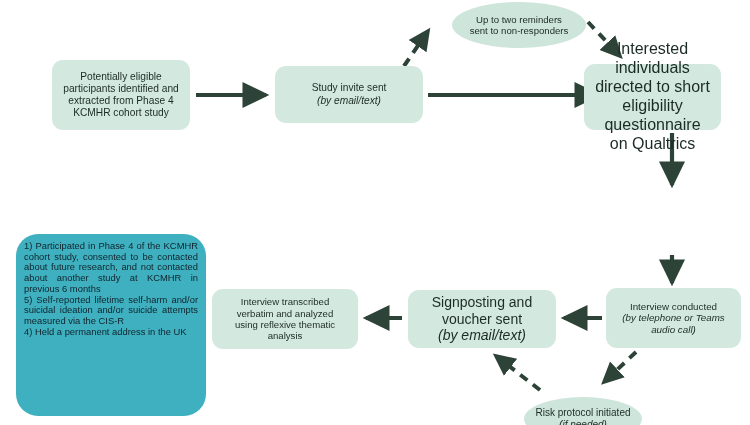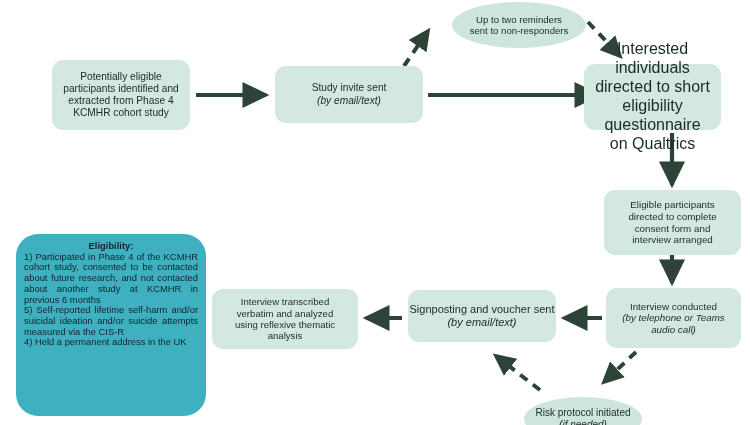--- a/index.html
+++ b/index.html
@@ -125,60 +125,51 @@
 
   <div class="node box" style="left:584px; top:64px; width:137px; height:66px; font-size:16px;">
     <span class="txt">
       <span>Interested individuals</span><br>
       <span>directed to short</span><br>
       <span>eligibility questionnaire</span><br>
       <span>on Qualtrics</span>
     </span>
   </div>
 
-  <div class="node box" style="left:604px; top:190px; width:137px; height:65px; font-size:9.8px;">
-    <span class="txt">
-      <span>Eligible participants</span><br>
-      <span>directed to complete</span><br>
-      <span>consent form and</span><br>
-      <span>interview arranged</span>
-    </span>
-  </div>
 
   <div class="node box" style="left:606px; top:288px; width:135px; height:60px; font-size:9.8px;">
     <span class="txt">
       <span>Interview conducted</span><br>
       <span class="em">(by telephone or Teams</span><br>
       <span class="em">audio call)</span>
     </span>
   </div>
 
   <div class="node ellipse" style="left:524px; top:397px; width:118px; height:44px; font-size:10px;">
     <span class="txt">
       <span>Risk protocol initiated</span><br>
       <span class="em">(if needed)</span>
     </span>
   </div>
 
-  <div class="node box" style="left:408px; top:290px; width:148px; height:52px; font-size:11px;">
+  <div class="node box" style="left:408px; top:290px; width:148px; height:58px; font-size:14px;">
     <span class="txt">
       <span>Signposting and voucher sent</span><br>
       <span class="em">(by email/text)</span>
     </span>
   </div>
 
   <div class="node box" style="left:212px; top:289px; width:146px; height:60px; font-size:9.6px;">
     <span class="txt">
       <span>Interview transcribed</span><br>
       <span>verbatim and analyzed</span><br>
       <span>using reflexive thematic</span><br>
       <span>analysis</span>
     </span>
   </div>
 
   <div class="node eligibility" style="left:16px; top:234px; width:190px; height:182px; font-size:9.4px;">
-    <span class="elig-title">Eligibility:</span>
     <span class="elig-item">1) Participated in Phase 4 of the KCMHR cohort study, consented to be contacted about future research, and not contacted about another study at KCMHR in previous 6 months</span>
     <span class="elig-item">5) Self-reported lifetime self-harm and/or suicidal ideation and/or suicide attempts measured via the CIS-R</span>
     <span class="elig-item">4) Held a permanent address in the UK</span>
   </div>
 
 </div>
 
 </body></html>

